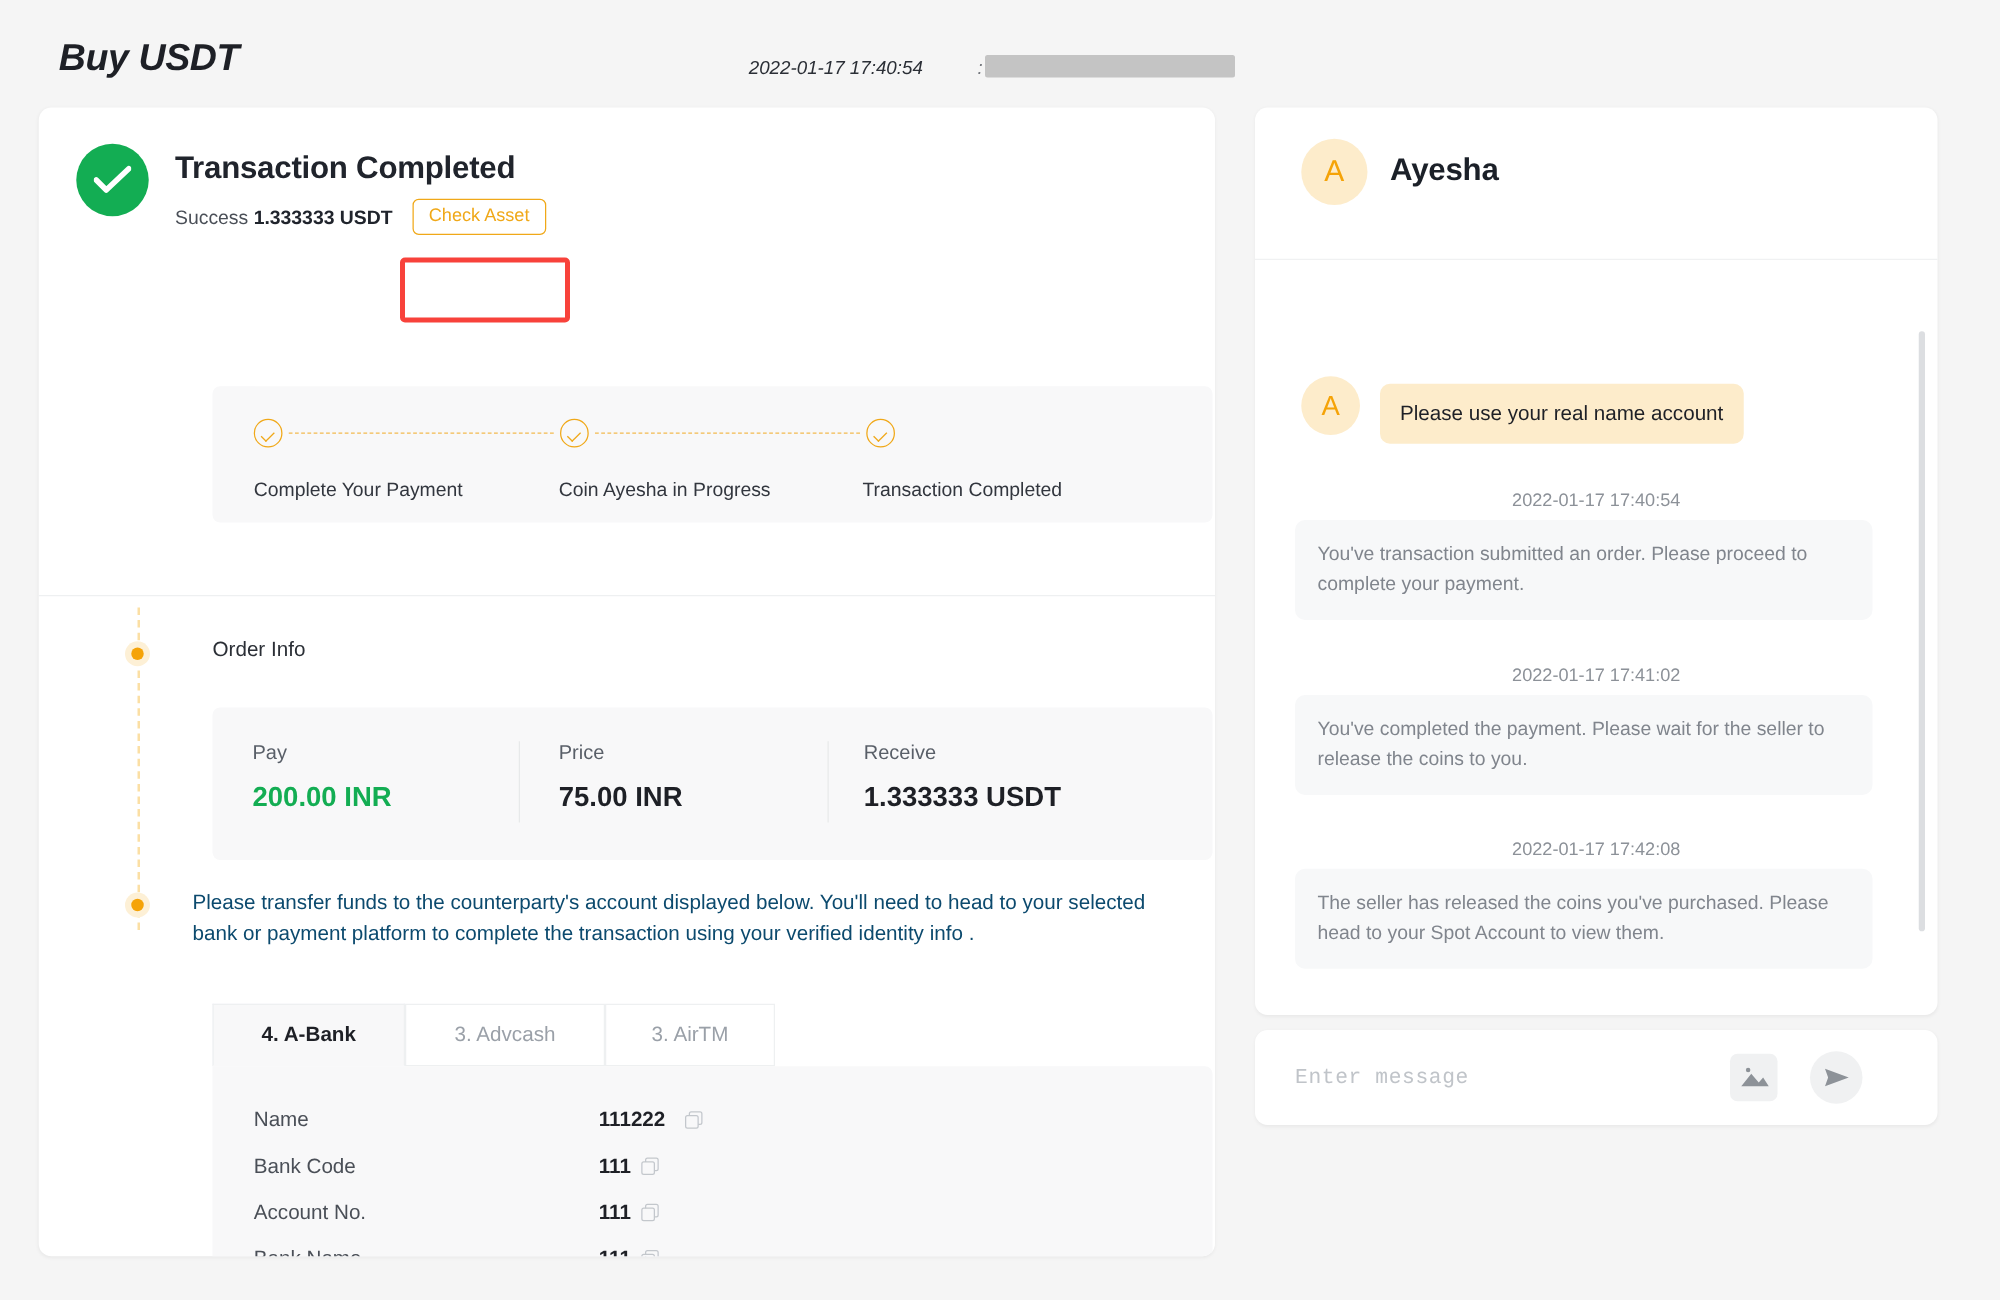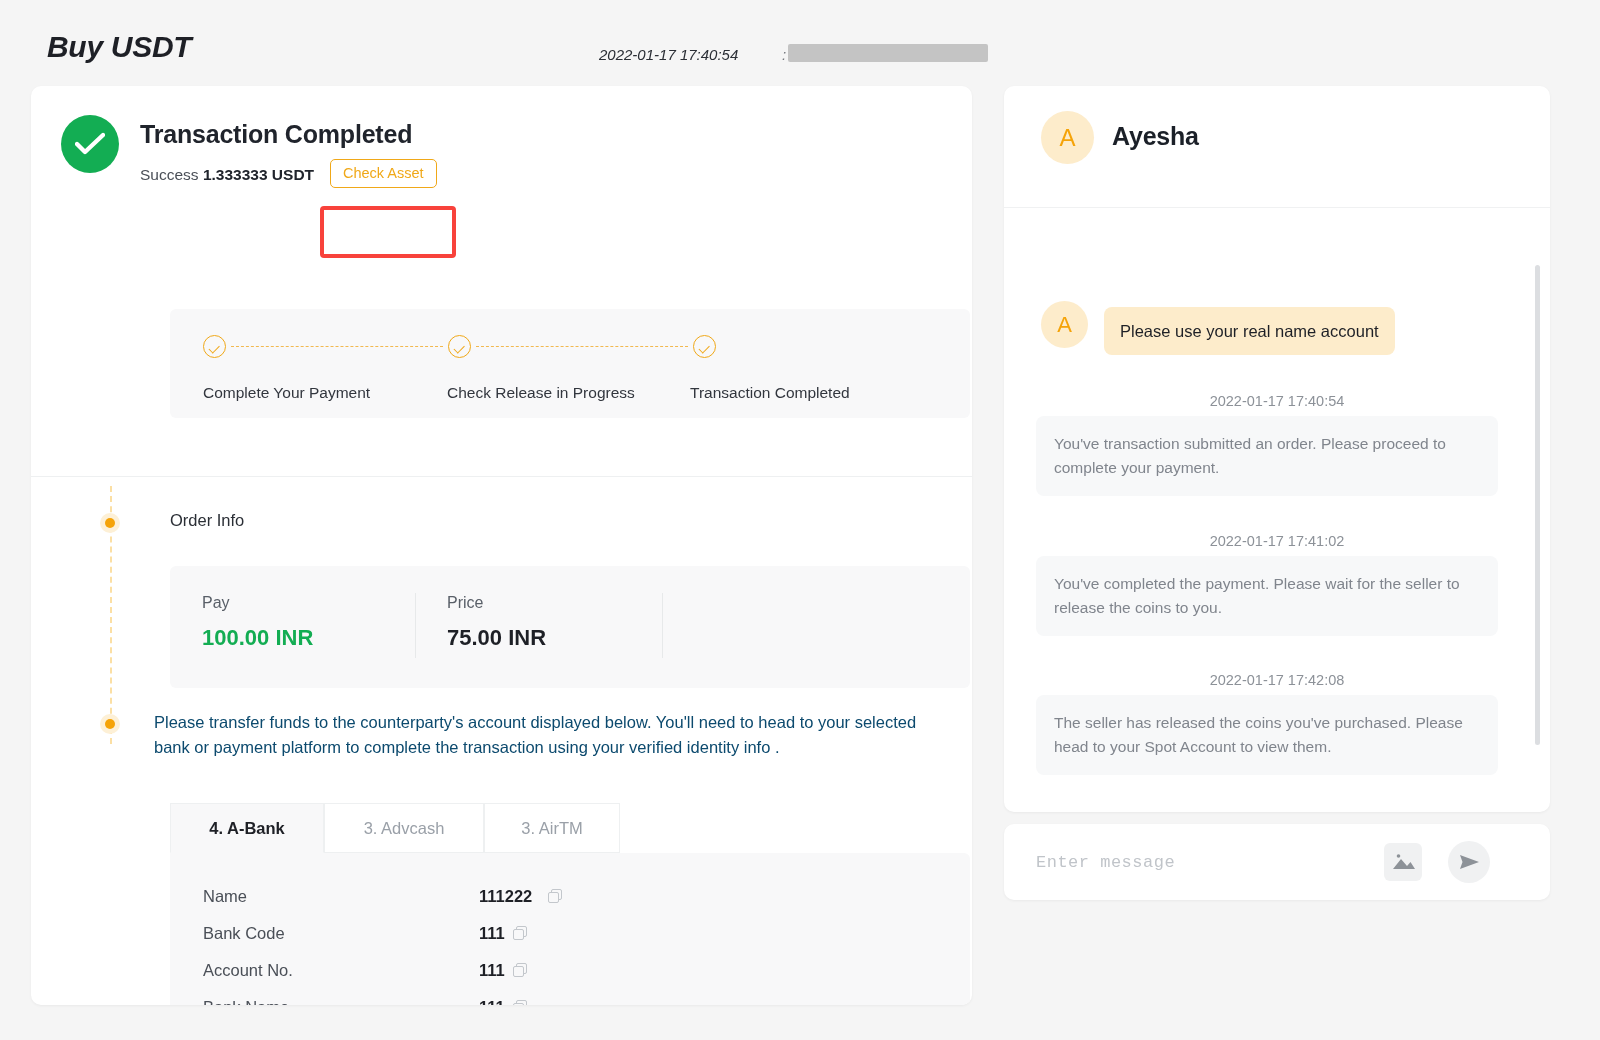--- a/index.html
+++ b/index.html
@@ -336,43 +336,47 @@
       <div class="stepper">
         <div class="step-track">
           <div class="step-line step-l1"></div>
           <div class="step-line step-l2"></div>
           <div class="step-node step-n1"></div>
           <div class="step-node step-n2"></div>
           <div class="step-node step-n3"></div>
         </div>
         <div class="step-labels">
           <div class="step-label step-lab1">Complete Your Payment</div>
-          <div class="step-label step-lab2">Check Release in Progress</div>
+          <div class="step-label step-lab2">Coin Ayesha in Progress</div>
           <div class="step-label step-lab3">Transaction Completed</div>
         </div>
       </div>
     </div>
 
     <div class="card-divider"></div>
 
     <div class="timeline-line"></div>
     <div class="tl-dot tl-dot-1"></div>
     <div class="tl-dot tl-dot-2"></div>
 
     <div class="order-title">Order Info</div>
     <div class="order-box">
       <div class="oc-sep ocs-1"></div>
       <div class="oc-sep ocs-2"></div>
       <div class="order-cell oc-1">
         <div class="oc-label">Pay</div>
-        <div class="oc-value green">100.00 INR</div>
+        <div class="oc-value green">200.00 INR</div>
       </div>
       <div class="order-cell oc-2">
         <div class="oc-label">Price</div>
         <div class="oc-value">75.00 INR</div>
+      </div>
+      <div class="order-cell oc-3">
+        <div class="oc-label">Receive</div>
+        <div class="oc-value">1.333333 USDT</div>
       </div>
     </div>
 
     <div class="transfer-note">Please transfer funds to the counterparty's account displayed below. You'll need to head to your selected bank or payment platform to complete the transaction using your verified identity info .</div>
 
     <div class="pay-tabs">
       <div class="pay-tab active pt-1">4. A-Bank</div>
       <div class="pay-tab inactive pt-2">3. Advcash</div>
       <div class="pay-tab inactive pt-3">3. AirTM</div>
     </div>

